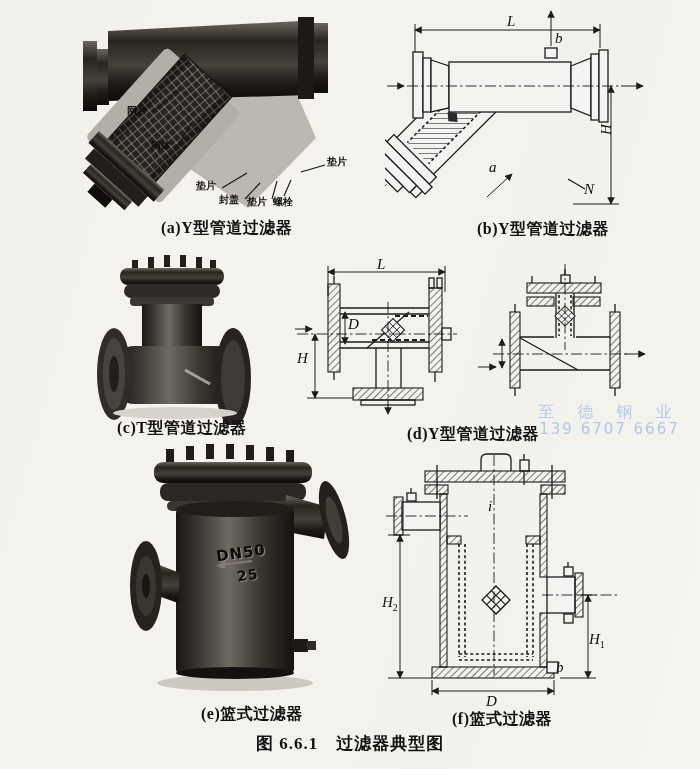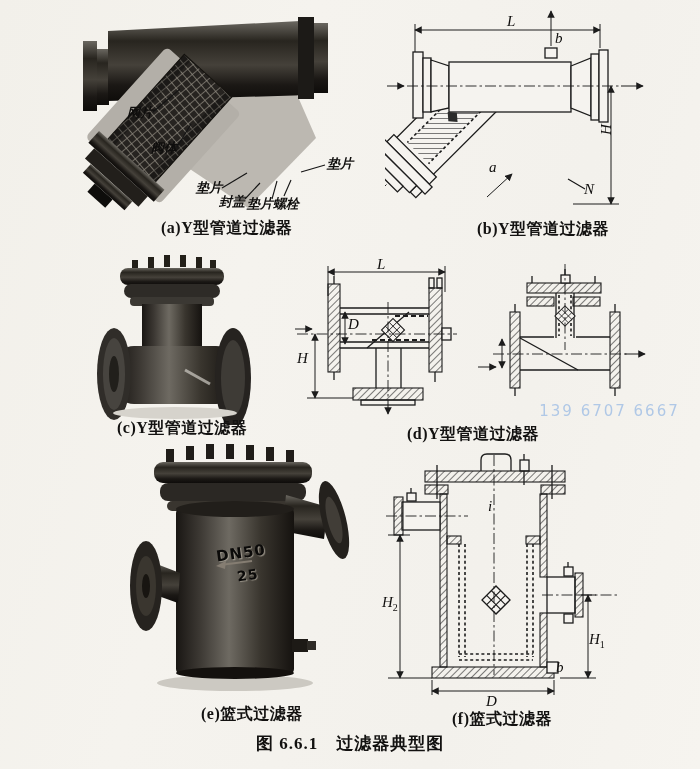--- a/index.html
+++ b/index.html
@@ -2,21 +2,21 @@
 <html><head>
 <meta charset="utf-8">
 <style>
   html,body{margin:0;padding:0;}
   .page{
     position:relative;width:700px;height:769px;overflow:hidden;
     background:linear-gradient(105deg,#f2f0ea 0%,#f5f3ee 35%,#f3f1ec 70%,#f6f4ef 100%);
     font-family:"Liberation Serif", serif;color:#181716;
   }
   .abs{position:absolute;white-space:nowrap;}
-  .lbl{font-family:"DejaVu Sans", sans-serif;font-weight:700;font-size:13px;color:#0f0e0d;font-style:italic;}
+  .lbl{font-family:"DejaVu Sans", sans-serif;font-weight:700;font-size:10px;color:#0f0e0d;}
   .cap{font-weight:600;font-size:16px;letter-spacing:.5px;color:#131211;}
   .dim{font-style:italic;font-size:15px;color:#0f0e0d;}
   .dim sub{font-size:10px;font-style:normal;}
   .figcap{left:0;top:732px;width:700px;text-align:center;font-weight:700;font-size:17px;letter-spacing:1px;color:#121110;}
   .wm{font-family:"DejaVu Sans", sans-serif;text-align:center;line-height:1.15;}
   .wm .l1{font-size:16px;letter-spacing:9px;opacity:.85;}
   .wm .l2{font-size:15px;letter-spacing:2px;opacity:.9;}
   .emboss{font-family:"DejaVu Sans", sans-serif;font-weight:700;color:#0b0a09;
     text-shadow:1px 1px 1px rgba(205,198,185,.6);letter-spacing:1px;}
   svg{position:absolute;display:block;}
@@ -165,21 +165,21 @@
       <ellipse cx="24" cy="122" rx="11" ry="36" fill="#47443f"></ellipse>
       <ellipse cx="24" cy="122" rx="5" ry="18" fill="#211f1b"></ellipse>
     </g>
     <g>
       <ellipse cx="143" cy="126" rx="18" ry="50" fill="#262320"></ellipse>
       <ellipse cx="143" cy="126" rx="12" ry="38" fill="#3e3b36"></ellipse>
     </g>
     <line x1="95" y1="118" x2="120" y2="132" stroke="#cfccc5" stroke-width="3" opacity=".7"></line>
     <ellipse cx="85" cy="161" rx="62" ry="6" fill="#d6d3cc"></ellipse>
   </svg>
-  <span class="abs cap" style="left:117px;top:418px">(c)Y型管道过滤器</span>
+  <span class="abs cap" style="left:117px;top:418px">(c)T型管道过滤器</span>
 
   <svg width="370" height="165" style="left:295px;top:250px" viewBox="0 0 370 165">
     <g>
       <path class="dl" d="M33,46 V16 M150,42 V16"></path>
       <line class="dl" x1="33" y1="22" x2="150" y2="22" marker-start="url(#arr)" marker-end="url(#arr)"></line>
       <rect class="h" x="33" y="34" width="12" height="88"></rect>
       <path class="s" d="M39,26 V34 M39,122 V130"></path>
       <rect class="h" x="134" y="38" width="13" height="84"></rect>
       <rect class="s" x="134" y="28" width="5" height="10"></rect>
         <rect class="s" x="142" y="28" width="5" height="10"></rect>
@@ -221,20 +221,21 @@
       <line class="dl" x1="183" y1="117" x2="201" y2="117" marker-end="url(#arr)"></line>
       <line class="dl" x1="207" y1="89" x2="207" y2="118" marker-start="url(#arr)" marker-end="url(#arr)"></line>
     </g>
   </svg>
   <span class="abs dim" style="left:377px;top:256px">L</span>
   <span class="abs dim" style="left:348px;top:316px">D</span>
   <span class="abs dim" style="left:297px;top:350px">H</span>
   <span class="abs cap" style="left:407px;top:424px">(d)Y型管道过滤器</span>
 
   <div class="abs wm" style="left:527px;top:403px;width:165px;color:#a9c4e6">
+    <div class="l1">至 德 钢 业</div>
     <div class="l2">139 6707 6667</div>
   </div>
 
   <svg width="250" height="262" style="left:120px;top:443px" viewBox="0 0 250 262">
     <g>
       <rect x="46" y="6" width="8" height="13" fill="#201d19"></rect>
         <rect x="66" y="3" width="8" height="14" fill="#201d19"></rect>
       <rect x="86" y="1" width="8" height="15" fill="#201d19"></rect>
         <rect x="106" y="1" width="8" height="15" fill="#201d19"></rect>
       <rect x="126" y="2" width="8" height="15" fill="#201d19"></rect>

